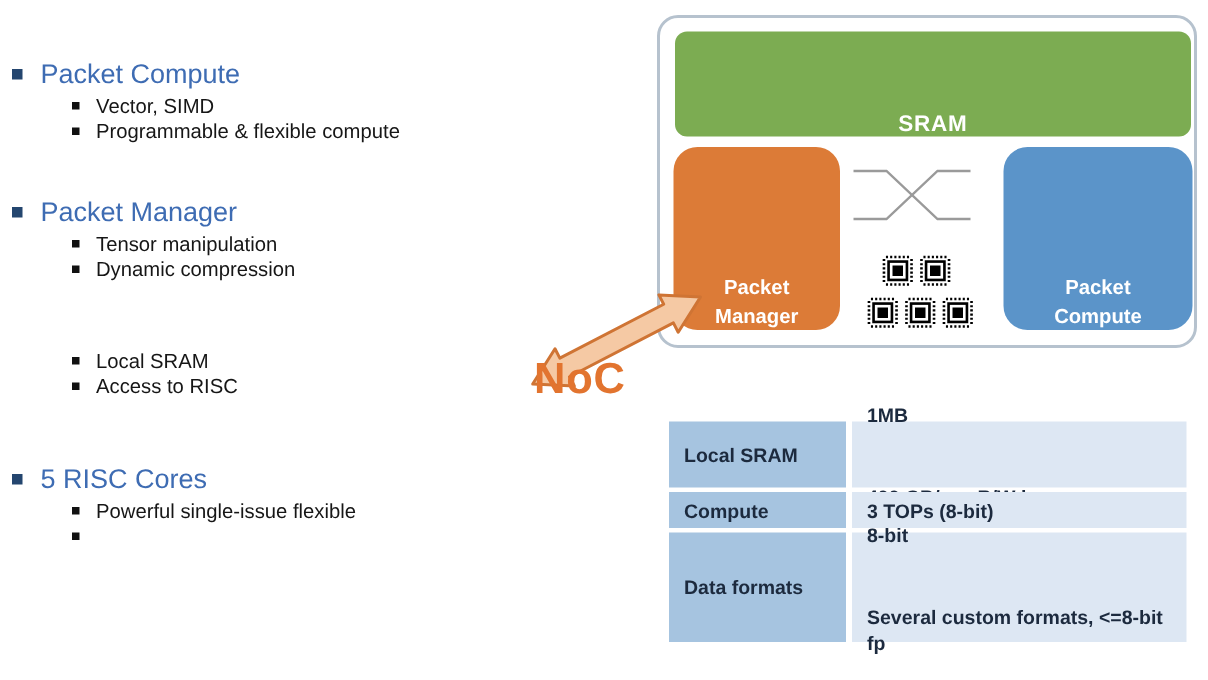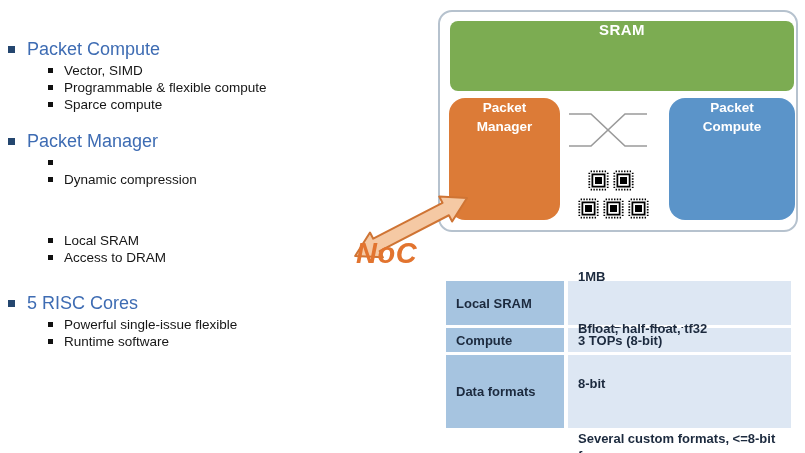--- a/index.html
+++ b/index.html
@@ -12,35 +12,35 @@
   .hb   { width:7px; height:7px; background:#24466F; margin:8px 12px 0 0; flex:0 0 auto; }
   .ht   { font-size:18px; color:#3E6CB3; line-height:22px; white-space:nowrap; }
   .li   { display:flex; align-items:flex-start; height:17px; margin-left:40px; }
   .sb   { width:5px; height:5px; background:#111111; margin:6px 11px 0 0; flex:0 0 auto; }
   .lt   { font-size:13.5px; color:#161616; line-height:17px; white-space:nowrap; }
   .sect .li:first-of-type { margin-top:4px; }
 
   
   .chipbox { position:absolute; left:438px; top:10px; width:360px; height:222px;
              background:#ffffff; border:2px solid #B6C2CE; border-radius:14px; }
-  .blk  { position:absolute; display:flex; align-items:flex-start; justify-content:center;
+  .blk  { position:absolute; display:flex; align-items:flex-end; justify-content:center;
           color:#ffffff; font-weight:bold; text-align:center; }
   .sram { left:10px; top:9px; width:344px; height:70px; background:#7CAC52;
           border-radius:8px; font-size:15px; letter-spacing:.5px; }
   .pm   { left:9px;  top:86px; width:111px; height:122px; background:#DC7B37;
           border-radius:16px; font-size:13.5px; line-height:19px; }
   .pc   { left:229px; top:86px; width:126px; height:122px; background:#5B94C9;
           border-radius:16px; font-size:13.5px; line-height:19px; }
   .blk span { width:80px; }
   .xbar { position:absolute; left:128px; top:95px; }
   .chip { position:absolute; width:21px; height:21px; }
 
   .nocarrow { position:absolute; left:345px; top:190px; }
   .noclabel { position:absolute; left:356px; top:237px; font-size:29px; font-weight:bold;
-              color:#E2742F; letter-spacing:.5px;font-style:italic; }
+              color:#E2742F; letter-spacing:.5px; }
 
   
   .spec { position:absolute; left:446px; top:281px; width:345px;
           display:flex; flex-direction:column; gap:3px; }
   .srow { display:flex; gap:4px; }
   .scell-l { width:118px; background:#A6C4E0; display:flex; align-items:center;
              padding-left:10px; font-size:13px; font-weight:bold; color:#1C2A3E; }
   .scell-v { width:223px; background:#DDE7F3; padding:5px 0 4px 10px;
              font-size:13px; font-weight:bold; color:#1C2A3E; line-height:17px;
              display:flex; flex-direction:column; justify-content:center;gap:38px; }
@@ -55,63 +55,59 @@
     <span class="ht">Packet Compute</span>
   </div>
   <div class="li">
     <span class="sb"></span>
     <span class="lt">Vector, SIMD</span>
   </div>
   <div class="li">
     <span class="sb"></span>
     <span class="lt">Programmable &amp; flexible compute</span>
   </div>
-  <div class="li">
-    <span class="sb"></span>
-    <span class="lt">Sparce compute</span>
-  </div>
 </div>
 
 <div class="sect" style="top:130px">
   <div class="hrow">
     <span class="hb"></span>
     <span class="ht">Packet Manager</span>
   </div>
   <div class="li">
     <span class="sb"></span>
+    <span class="lt">Tensor manipulation</span>
   </div>
   <div class="li">
     <span class="sb"></span>
     <span class="lt">Dynamic compression</span>
   </div>
 </div>
 
 <div class="sect" style="top:228px">
   <div class="li">
     <span class="sb"></span>
     <span class="lt">Local SRAM</span>
   </div>
   <div class="li">
     <span class="sb"></span>
-    <span class="lt">Access to DRAM</span>
+    <span class="lt">Access to RISC</span>
   </div>
 </div>
 
-<div class="sect" style="top:292px">
+<div class="sect" style="top:308px">
   <div class="hrow">
     <span class="hb"></span>
     <span class="ht">5 RISC Cores</span>
   </div>
   <div class="li">
     <span class="sb"></span>
     <span class="lt">Powerful single-issue flexible</span>
   </div>
   <div class="li">
     <span class="sb"></span>
-    <span class="lt">Runtime software</span>
   </div>
 </div>
 
 <div class="chipbox">
   <div class="blk sram">
     <span style="width:auto">SRAM</span>
   </div>
   <div class="blk pm">
     <span>Packet Manager</span>
   </div>
@@ -183,18 +179,17 @@
   </div>
   <div class="srow r2">
     <div class="scell-l">Compute</div>
     <div class="scell-v">
       <div>3 TOPs (8-bit)</div>
     </div>
   </div>
   <div class="srow r3">
     <div class="scell-l">Data formats</div>
     <div class="scell-v">
-      <div>Bfloat, half-float, tf32</div>
       <div>8-bit</div>
       <div>Several custom formats, &lt;=8-bit fp</div>
     </div>
   </div>
 </div>
 
 </body></html>

